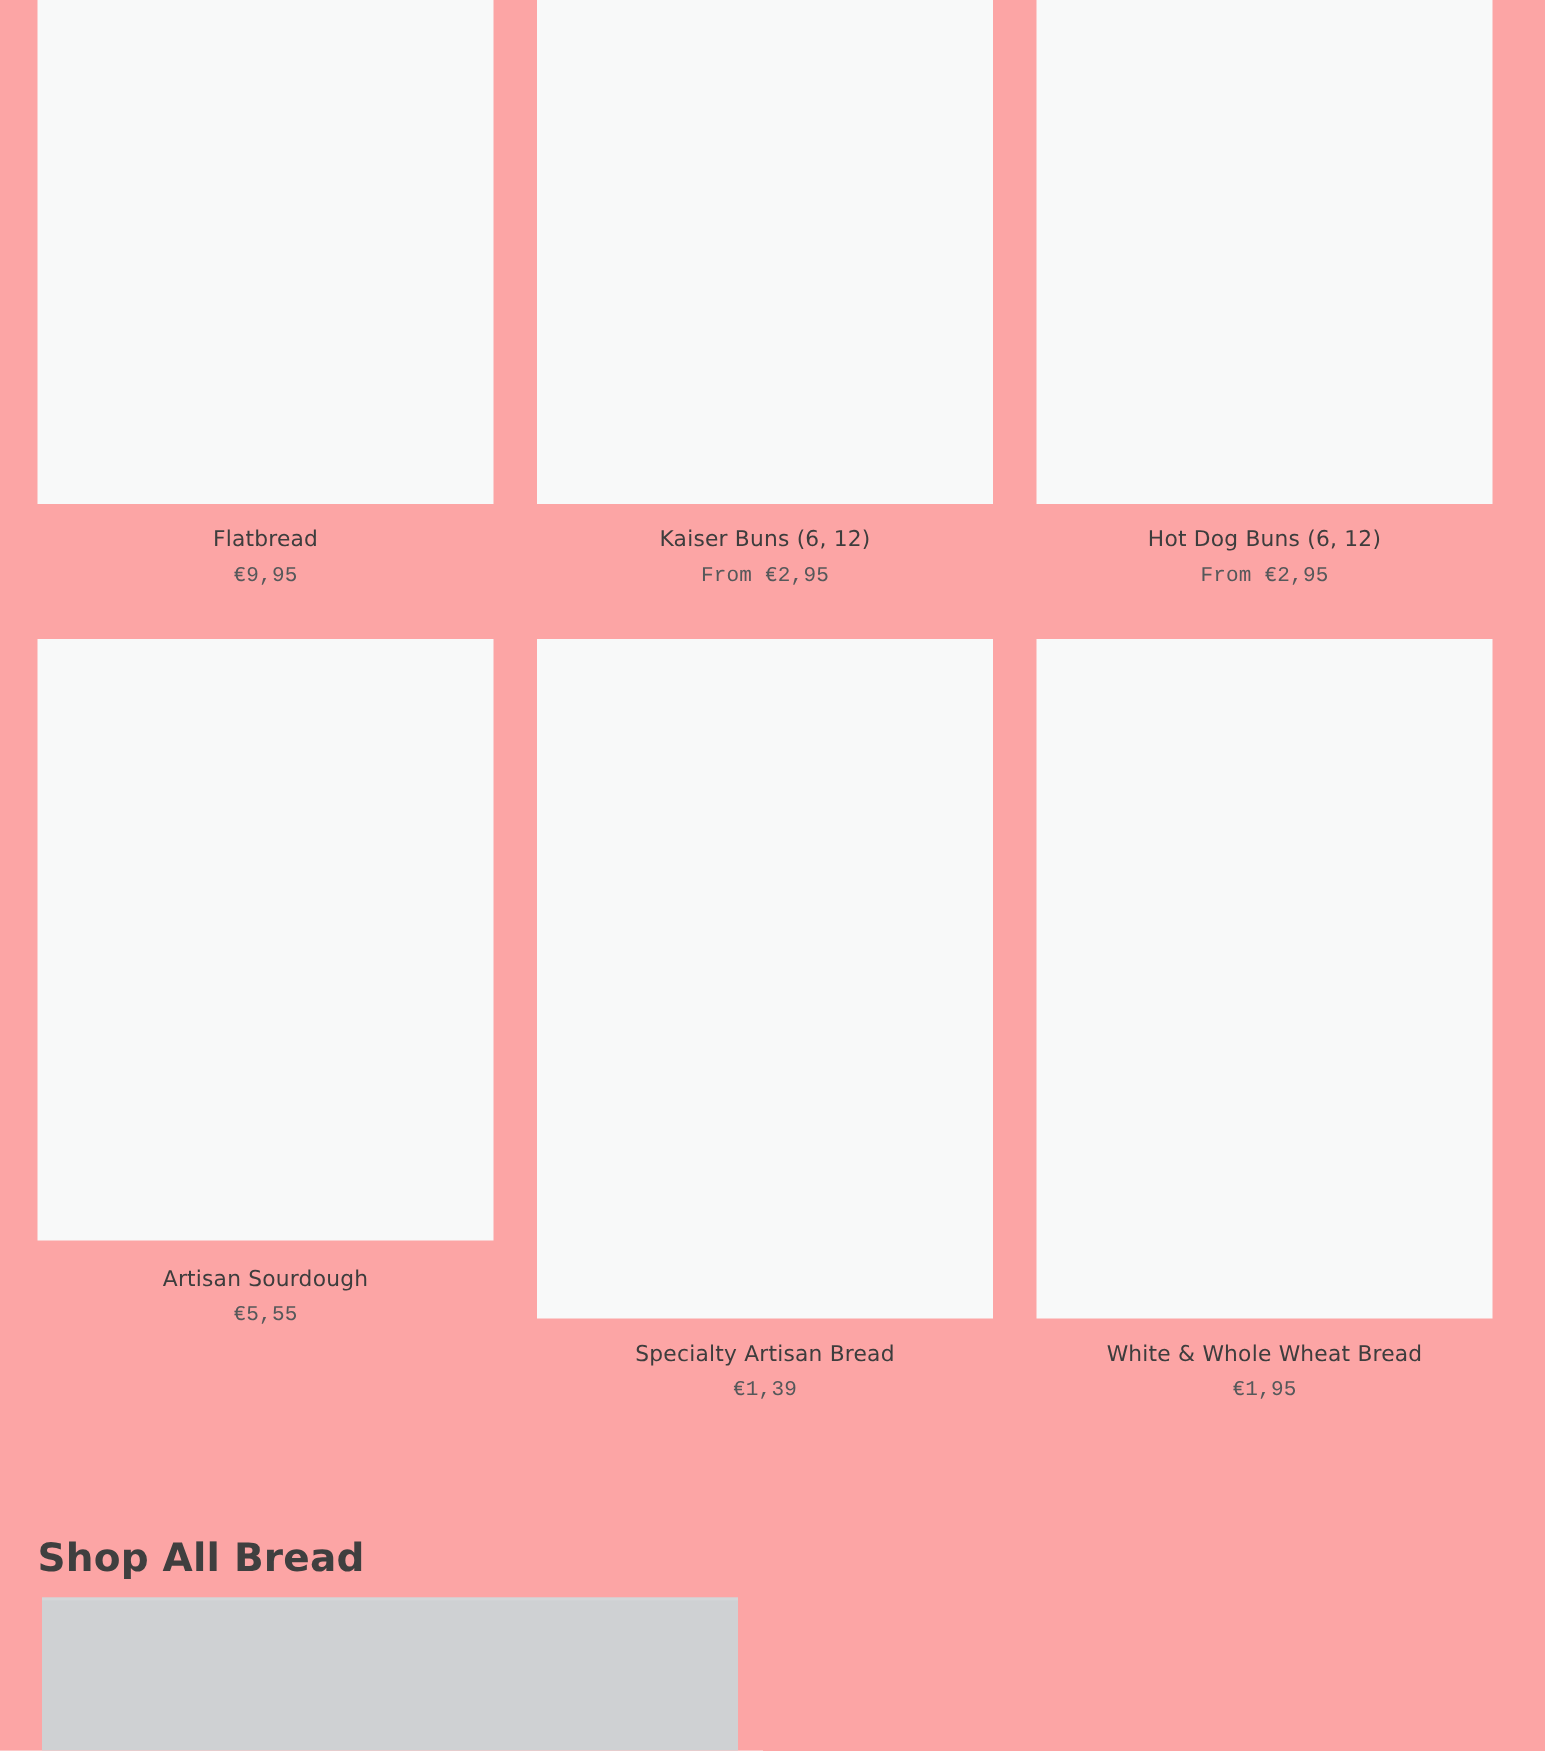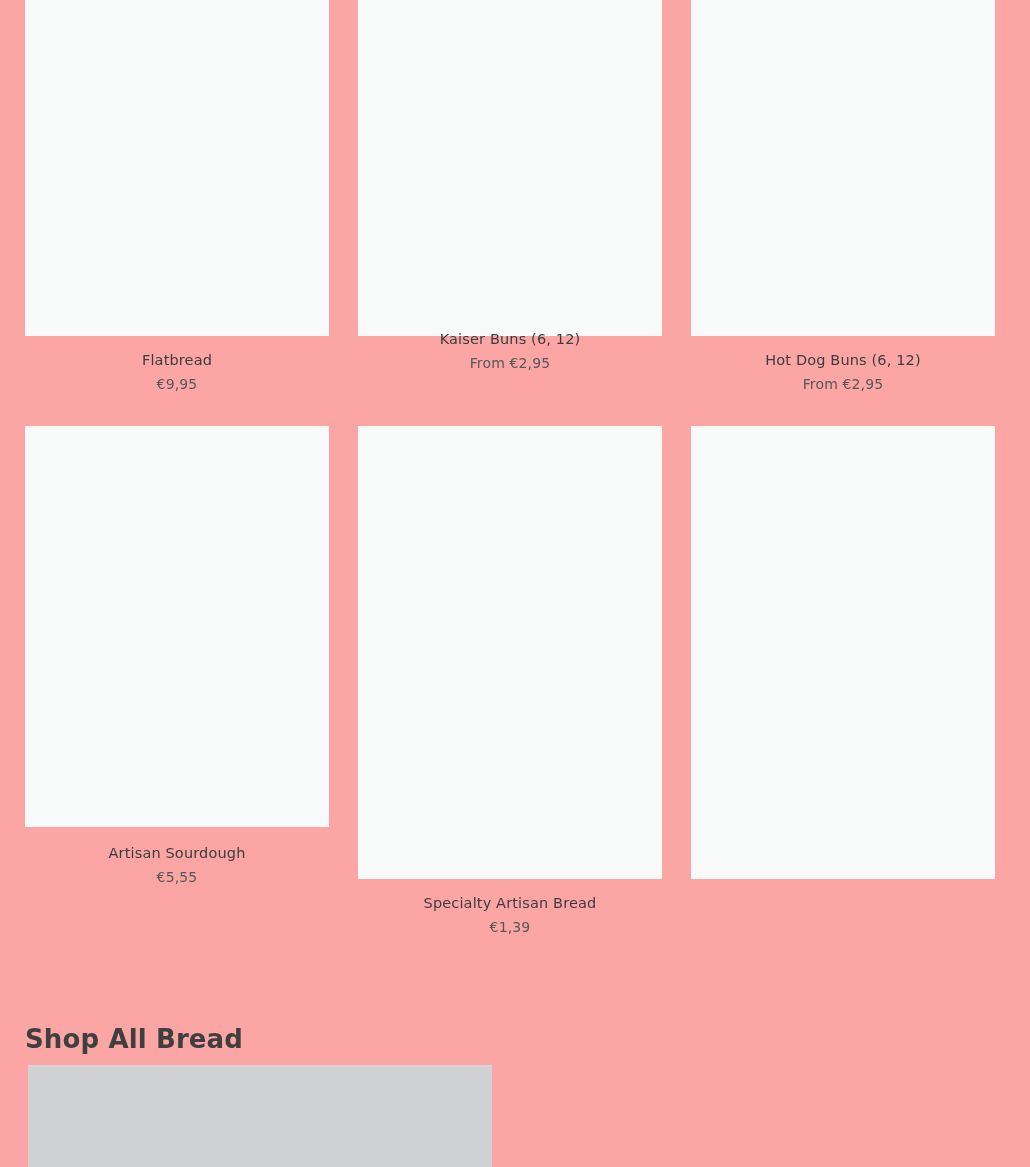--- a/index.html
+++ b/index.html
@@ -61,20 +61,21 @@
   }
 
   .product-price {
     display: block;
     margin-top: 9px;
     font-size: 14px;
     color: #55585a;
     letter-spacing: 0.01em;
     font-weight: 400;
     white-space: nowrap;
+    font-family: Liberation Mono, monospace;
   }
 
   
   .section-heading {
     position: absolute;
     left: 25px;
     top: 1001px;
     font-size: 26px;
     line-height: 32px;
     color: #3f3f3f;
@@ -115,21 +116,21 @@
       <div class="product-info" style="left:0; top:473px;">
         <a class="product-title">Flatbread</a>
         <span class="product-price">€9,95</span>
       </div>
     </div>
 
     <div class="product-card" style="left:358px; top:-120px; width:304px; height:506px;">
       <a class="product-media" style="left:0; top:0; width:304px; height:456px;">
         <span></span>
       </a>
-      <div class="product-info" style="left:0; top:452px;">
+      <div class="product-info" style="left:0; top:473px;">
         <a class="product-title">Kaiser Buns (6, 12)</a>
         <span class="product-price">From €2,95</span>
       </div>
     </div>
 
     <div class="product-card" style="left:691px; top:-120px; width:304px; height:506px;">
       <a class="product-media" style="left:0; top:0; width:304px; height:456px;">
         <span></span>
       </a>
       <div class="product-info" style="left:0; top:473px;text-align:center;">
@@ -155,20 +156,24 @@
       <div class="product-info" style="left:0; top:470px;">
         <a class="product-title">Specialty Artisan Bread</a>
         <span class="product-price">€1,39</span>
       </div>
     </div>
 
     <div class="product-card" style="left:691px; top:426px; width:304px; height:520px;">
       <a class="product-media" style="left:0; top:0; width:304px; height:453px;">
         <span></span>
       </a>
+      <div class="product-info" style="left:0; top:470px;">
+        <a class="product-title">White &amp; Whole Wheat Bread</a>
+        <span class="product-price">€1,95</span>
+      </div>
     </div>
 
   </div>
 
   <h2 class="section-heading">Shop All Bread</h2>
 
   <a class="banner-block">
     <span class="banner-topline"></span>
   </a>
 

